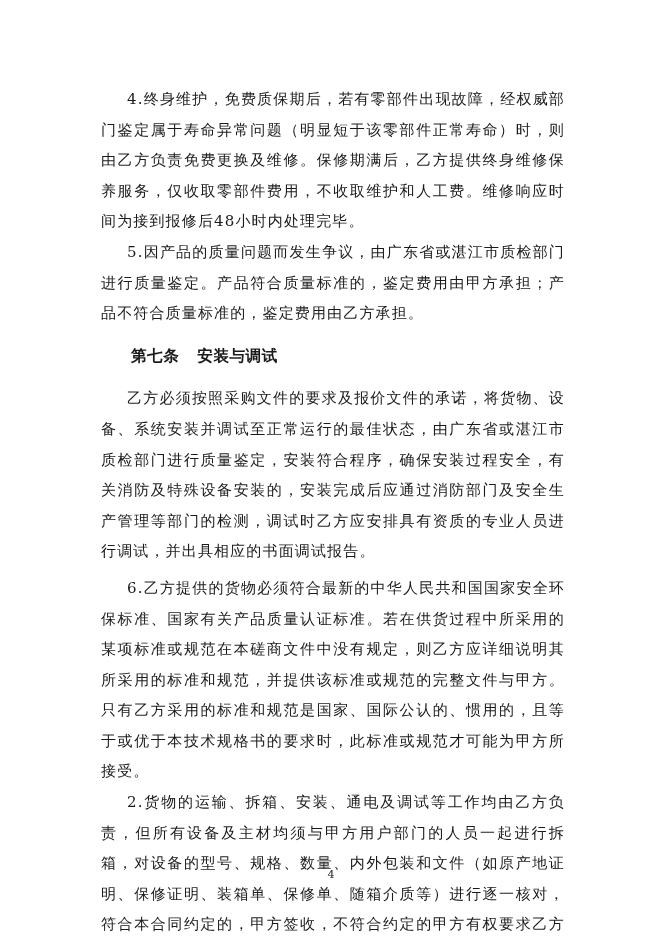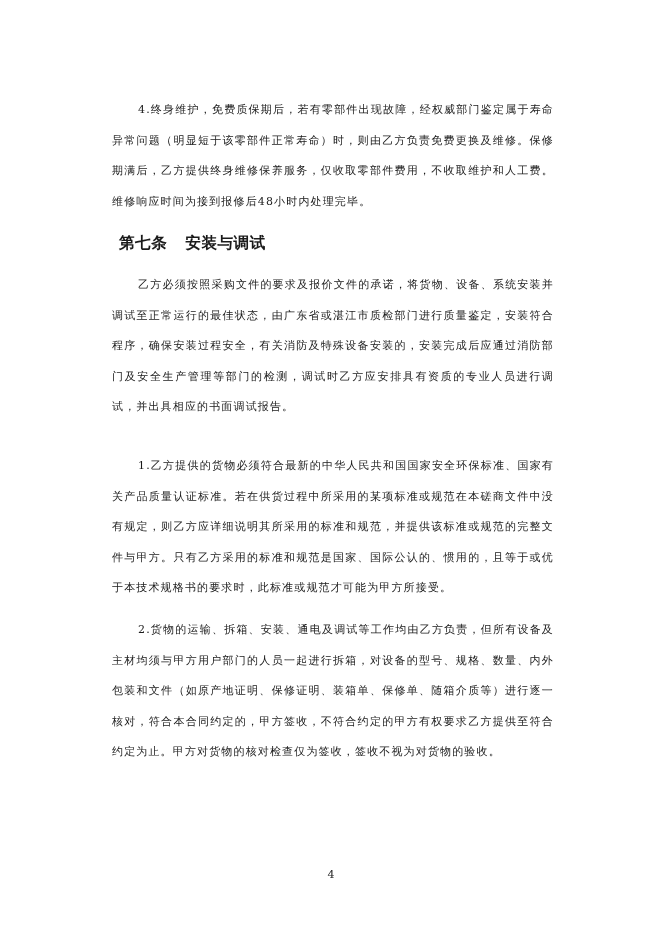--- a/index.html
+++ b/index.html
@@ -1,38 +1,39 @@
 <!DOCTYPE html>
 <html><head>
 <meta charset="utf-8">
 <style>
   html, body { margin: 0; padding: 0; background: #ffffff; }
   body { width: 662px; height: 936px; position: relative; overflow: hidden;
          font-family: "DejaVu Serif", "Liberation Serif", serif; color: #1a1a1a; }
   .page { position: absolute; left: 101px; top: 84px; width: 464px; }
-  .p { font-size: 11px; line-height: 30.6px; text-align: justify; text-align-last: left;
-       letter-spacing: 1.15px; margin: 11px; word-break: break-all; }
+  .p { font-size: 15px; line-height: 30.6px; text-align: justify; text-align-last: left;
+       letter-spacing: 1.15px; margin: 0; word-break: break-all; }
   .indent { text-indent: 26px; }
   .heading { font-family: "DejaVu Sans", "Liberation Sans", sans-serif; font-weight: bold;
-             font-size: 15.6px; line-height: 30.6px; margin: 0; padding-left: 18px; letter-spacing: 0.5px; }
+             font-size: 15.6px; line-height: 30.6px; margin: 12px; padding-left: 18px; letter-spacing: 0.5px; }
   .heading .sp { display: inline-block; width: 18px; }
   .gap { height: 6px; }
   .pagenum { position: absolute; left: 0; width: 662px; top: 868px; text-align: center;
              font-size: 11px; font-family: "DejaVu Serif", "Liberation Serif", serif; color: #222; }
 </style>
 </head>
 <body>
 
 <div class="page">
   <p class="p indent">4.终身维护，免费质保期后，若有零部件出现故障，经权威部门鉴定属于寿命异常问题（明显短于该零部件正常寿命）时，则由乙方负责免费更换及维修。保修期满后，乙方提供终身维修保养服务，仅收取零部件费用，不收取维护和人工费。维修响应时间为接到报修后48小时内处理完毕。</p>
+  <p class="p indent">5.因产品的质量问题而发生争议，由广东省或湛江市质检部门进行质量鉴定。产品符合质量标准的，鉴定费用由甲方承担；产品不符合质量标准的，鉴定费用由乙方承担。</p>
 
   <div class="heading">
     <span>第七条</span><span class="sp"></span><span>安装与调试</span>
   </div>
   <p class="p indent">乙方必须按照采购文件的要求及报价文件的承诺，将货物、设备、系统安装并调试至正常运行的最佳状态，由广东省或湛江市质检部门进行质量鉴定，安装符合程序，确保安装过程安全，有关消防及特殊设备安装的，安装完成后应通过消防部门及安全生产管理等部门的检测，调试时乙方应安排具有资质的专业人员进行调试，并出具相应的书面调试报告。</p>
 
   <div class="gap"></div>
-  <p class="p indent">1.乙方提供的货物必须符合最新的中华人民共和国国家安全环保标准、国家有关产品质量认证标准。若在供货过程中所采用的某项标准或规范在本磋商文件中没有规定，则乙方应详细说明其所采用的标准和规范，并提供该标准或规范的完整文件与甲方。只有乙方采用的标准和规范是国家、国际公认的、惯用的，且等于或优于本技术规格书的要求时，此标准或规范才可能为甲方所接受。</p>
+  <p class="p indent">6.乙方提供的货物必须符合最新的中华人民共和国国家安全环保标准、国家有关产品质量认证标准。若在供货过程中所采用的某项标准或规范在本磋商文件中没有规定，则乙方应详细说明其所采用的标准和规范，并提供该标准或规范的完整文件与甲方。只有乙方采用的标准和规范是国家、国际公认的、惯用的，且等于或优于本技术规格书的要求时，此标准或规范才可能为甲方所接受。</p>
   <p class="p indent">2.货物的运输、拆箱、安装、通电及调试等工作均由乙方负责，但所有设备及主材均须与甲方用户部门的人员一起进行拆箱，对设备的型号、规格、数量、内外包装和文件（如原产地证明、保修证明、装箱单、保修单、随箱介质等）进行逐一核对，符合本合同约定的，甲方签收，不符合约定的甲方有权要求乙方提供至符合约定为止。甲方对货物的核对检查仅为签收，签收不视为对货物的验收。</p>
 
 </div>
 
 <div class="pagenum">4</div>
 
 </body></html>

